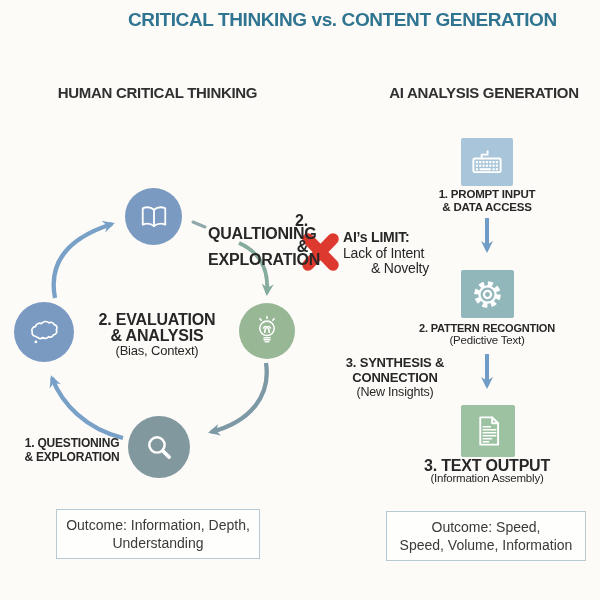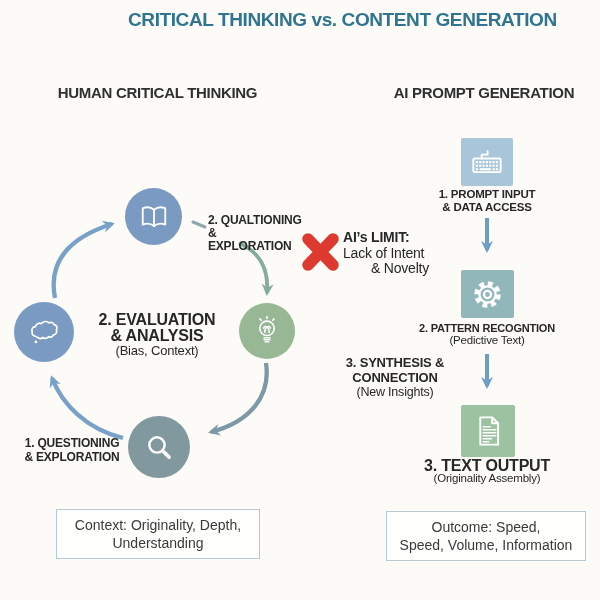--- a/index.html
+++ b/index.html
@@ -23,21 +23,21 @@
     border-radius:50%;display:flex;align-items:center;justify-content:center;
     box-shadow:0 0 0 0 transparent;
   }
   .square{
     display:flex;align-items:center;justify-content:center;border-radius:2px;
   }
   .lbl{color:var(--label,#272727);letter-spacing:-0.2px;}
   .b{font-weight:700;}
   .r{font-weight:400;}
   .line{display:block;}
-  #lbl-questioning-top{left:208px;top:214px;width:100px;font-size:12px;line-height:13px;}
+  #lbl-questioning-top{left:208px;top:214px;width:100px;text-align:right;font-size:16px;line-height:13px;}
   #lbl-evaluation{left:92px;top:312px;width:130px;text-align:center;}
   #lbl-evaluation .big{font-size:16px;line-height:15.5px;}
   #lbl-evaluation .small{font-size:13px;line-height:15px;}
   #lbl-questioning-bottom{left:24px;top:436px;width:96px;text-align:center;font-size:12px;line-height:14px;}
   #ai-limit{left:343px;top:230px;width:100px;font-size:14px;line-height:15.5px;text-align:left;}
   #ai-limit .indent{padding-left:28px;}
   #synthesis{left:336px;top:356px;width:118px;text-align:center;}
   #synthesis .big{font-size:13px;line-height:14.5px;}
   #synthesis .small{font-size:12.5px;line-height:14px;}
   .step-label{text-align:center;letter-spacing:-0.2px;}
@@ -58,21 +58,21 @@
   svg{display:block;}
   .icon-svg{stroke:#ffffff;fill:none;stroke-linecap:round;stroke-linejoin:round;}
 </style>
 </head>
 <body>
 
 <div id="canvas">
 
   <div id="title" class="abs">CRITICAL THINKING vs. CONTENT GENERATION</div>
   <div id="header-left" class="abs col-header">HUMAN CRITICAL THINKING</div>
-  <div id="header-right" class="abs col-header">AI PROMPT GENERATION</div>
+  <div id="header-right" class="abs col-header">AI ANALYSIS GENERATION</div>
 
   <svg class="abs" width="600" height="600" style="left:0;top:0;pointer-events:none;">
     <defs>
       <marker id="ah-blue" markerUnits="userSpaceOnUse" markerWidth="16" markerHeight="16" refX="9" refY="6" orient="auto">
         <path d="M0 0 L12 6 L0 12 L3.8 6 Z" style="fill:var(--arrow-blue,#79a1c8)"></path>
       </marker>
       <marker id="ah-green" markerUnits="userSpaceOnUse" markerWidth="16" markerHeight="16" refX="9" refY="6" orient="auto">
         <path d="M0 0 L12 6 L0 12 L3.8 6 Z" style="fill:var(--arrow-green,#85ac9c)"></path>
       </marker>
       <marker id="ah-slate" markerUnits="userSpaceOnUse" markerWidth="16" markerHeight="16" refX="9" refY="6" orient="auto">
@@ -209,25 +209,25 @@
         <path d="M12 15 h10.5"></path>
         <path d="M12 17.5 h10.5"></path>
         <path d="M12 20 h10.5"></path>
         <path d="M12 22.5 h7"></path>
         <path d="M12 25 h4.5"></path>
       </g>
     </svg>
   </div>
   <div id="step3-label" class="abs lbl step-label">
     <span class="line b l1">3. TEXT OUTPUT</span>
-    <span class="line r l2">(Originality Assembly)</span>
+    <span class="line r l2">(Information Assembly)</span>
   </div>
 
   <div id="outcome-left" class="abs outcome-box">
-    <span class="line">Context: Originality, Depth,</span>
+    <span class="line">Outcome: Information, Depth,</span>
     <span class="line">Understanding</span>
   </div>
   <div id="outcome-right" class="abs outcome-box">
     <span class="line">Outcome: Speed,</span>
     <span class="line">Speed, Volume, Information</span>
   </div>
 
 </div>
 
 </body></html>

